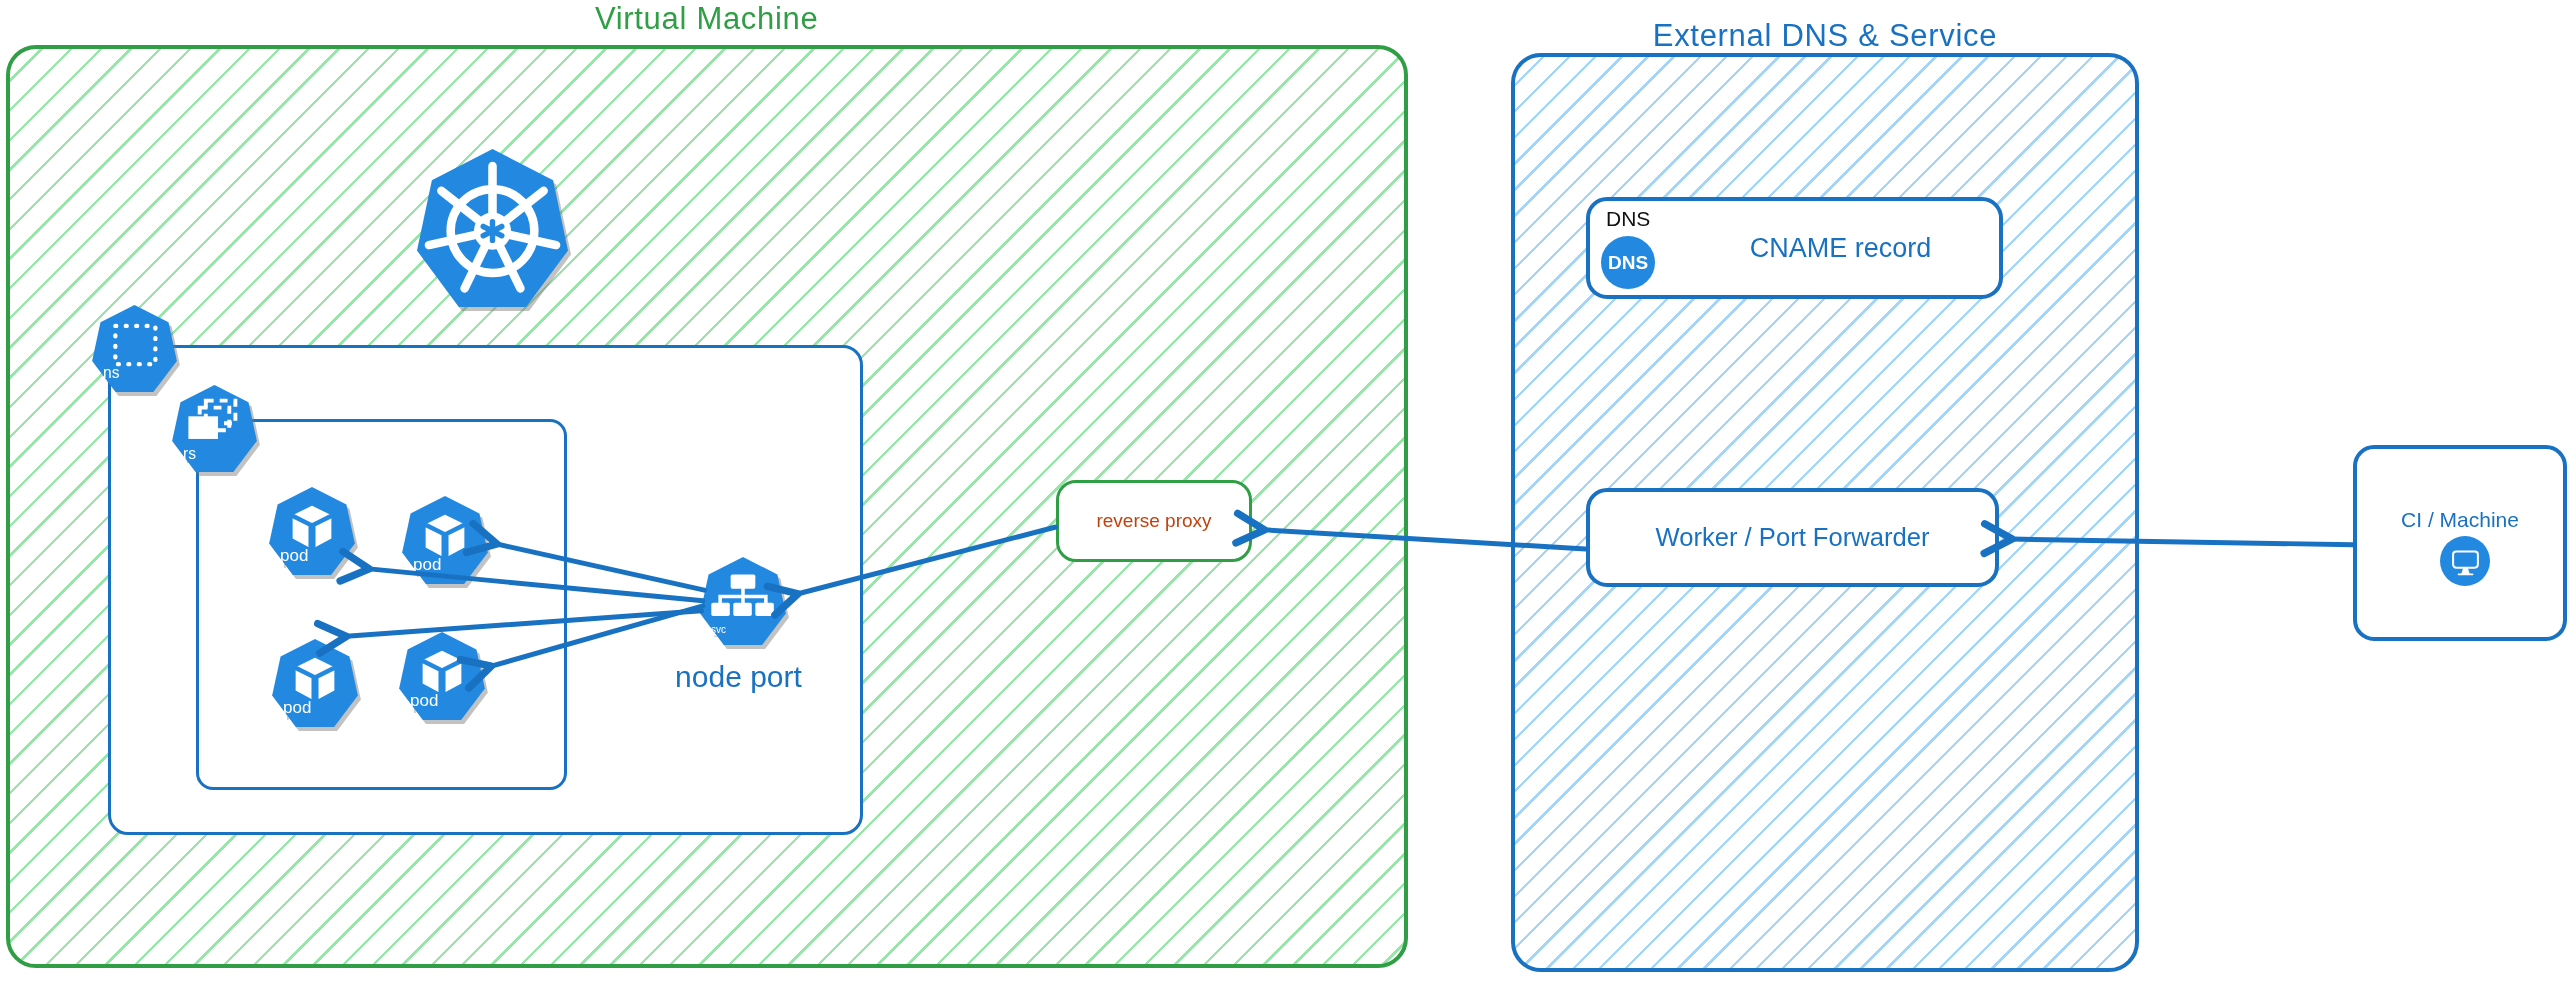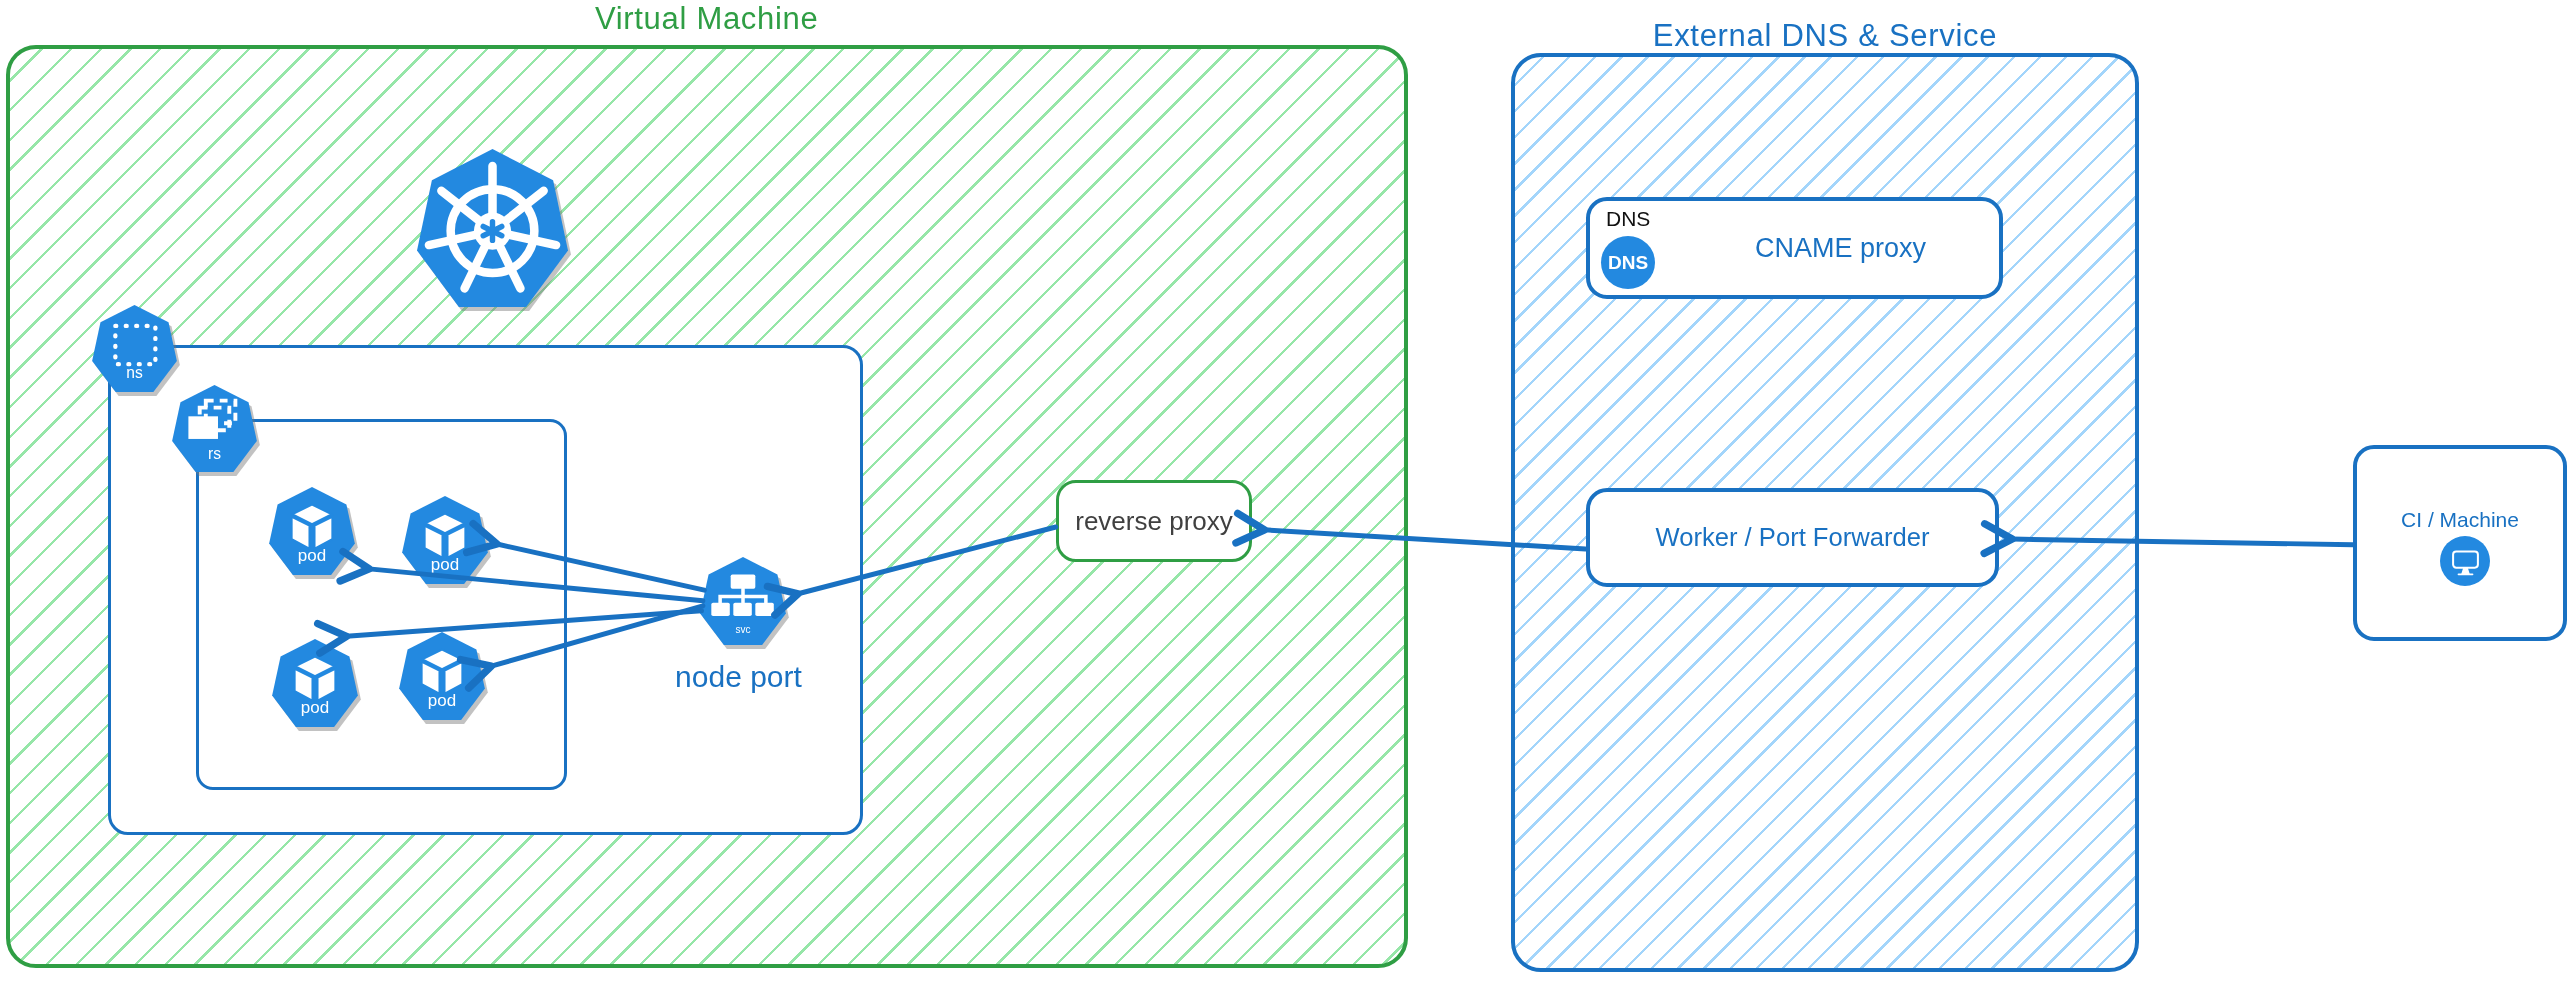--- a/index.html
+++ b/index.html
@@ -23,31 +23,31 @@
   }
   .zone-title.green{color:#2f9e44;}
   .zone-title.blue{color:#1971c2;}
   .whitebox{position:absolute;box-sizing:border-box;background:#ffffff;}
   .ns-box{border:3.6px solid #1971c2;border-radius:20px;z-index:1;}
   .rs-box{border:3.6px solid #1971c2;border-radius:17px;z-index:2;}
   .card{
     position:absolute;box-sizing:border-box;background:#ffffff;z-index:3;
     display:flex;align-items:center;justify-content:center;white-space:nowrap;
   }
-  .card.greenb{border:3.6px solid #2f9e44;border-radius:20px;color:#404040;font-size:26px;}
+  .card.greenb{border:3.6px solid #2f9e44;border-radius:20px;color:#c2410c;font-size:19px;}
   .card.blueb{border:4.3px solid #1971c2;border-radius:21px;color:#1971c2;font-size:25.6px;}
   
   .hept{position:absolute;z-index:4;filter:drop-shadow(3.6px 4.3px 0 rgba(120,120,120,0.45));}
   .hept .shape{
     position:absolute;inset:0;background:#2389e0;
     clip-path:polygon(50% 0%, 89.1% 19.8%, 98.7% 64.3%, 71.7% 100%, 28.3% 100%, 1.3% 64.3%, 10.9% 19.8%);
   }
   .hept svg{position:absolute;left:0;top:0;}
   .hept .hlabel{
-    position:absolute;left:0;right:0;text-align:center;color:#ffffff;
+    position:absolute;left:12px;right:0;text-align:left;color:#ffffff;
     font-size:17px;z-index:2;margin-top:17px;
   }
   
   .caption{position:absolute;color:#1971c2;font-size:30px;white-space:nowrap;z-index:5;text-align:center;}
   .circle-badge{
     position:absolute;border-radius:50%;background:#2389e0;z-index:4;
     display:flex;align-items:center;justify-content:center;
   }
   .dns-tag{position:absolute;color:#111111;font-size:21px;z-index:4;}
   .dns-circle-text{color:#ffffff;font-size:19px;font-weight:bold;}
@@ -165,21 +165,21 @@
   <div class="caption" style="left:632px;top:660px;width:213px;">node port</div>
 
   <div class="card greenb" style="left:1056px;top:480px;width:196px;height:82px;">
     <span>reverse proxy</span>
   </div>
 
   <div class="zone-title blue" style="left:1511px;top:18px;width:628px;">External DNS &amp; Service</div>
   <div class="zone blue" style="left:1511px;top:53px;width:628px;height:919px;"></div>
 
   <div class="card blueb" style="left:1586px;top:197px;width:417px;height:102px;">
-    <span style="margin-left:92px;font-size:27px;">CNAME proxy</span>
+    <span style="margin-left:92px;font-size:27px;">CNAME record</span>
   </div>
   <div class="dns-tag" style="left:1606px;top:207px;">DNS</div>
   <div class="circle-badge" style="left:1601px;top:236px;width:54px;height:53px;">
     <span class="dns-circle-text">DNS</span>
   </div>
 
   <div class="card blueb" style="left:1586px;top:488px;width:413px;height:99px;">
     <span>Worker / Port Forwarder</span>
   </div>
 

